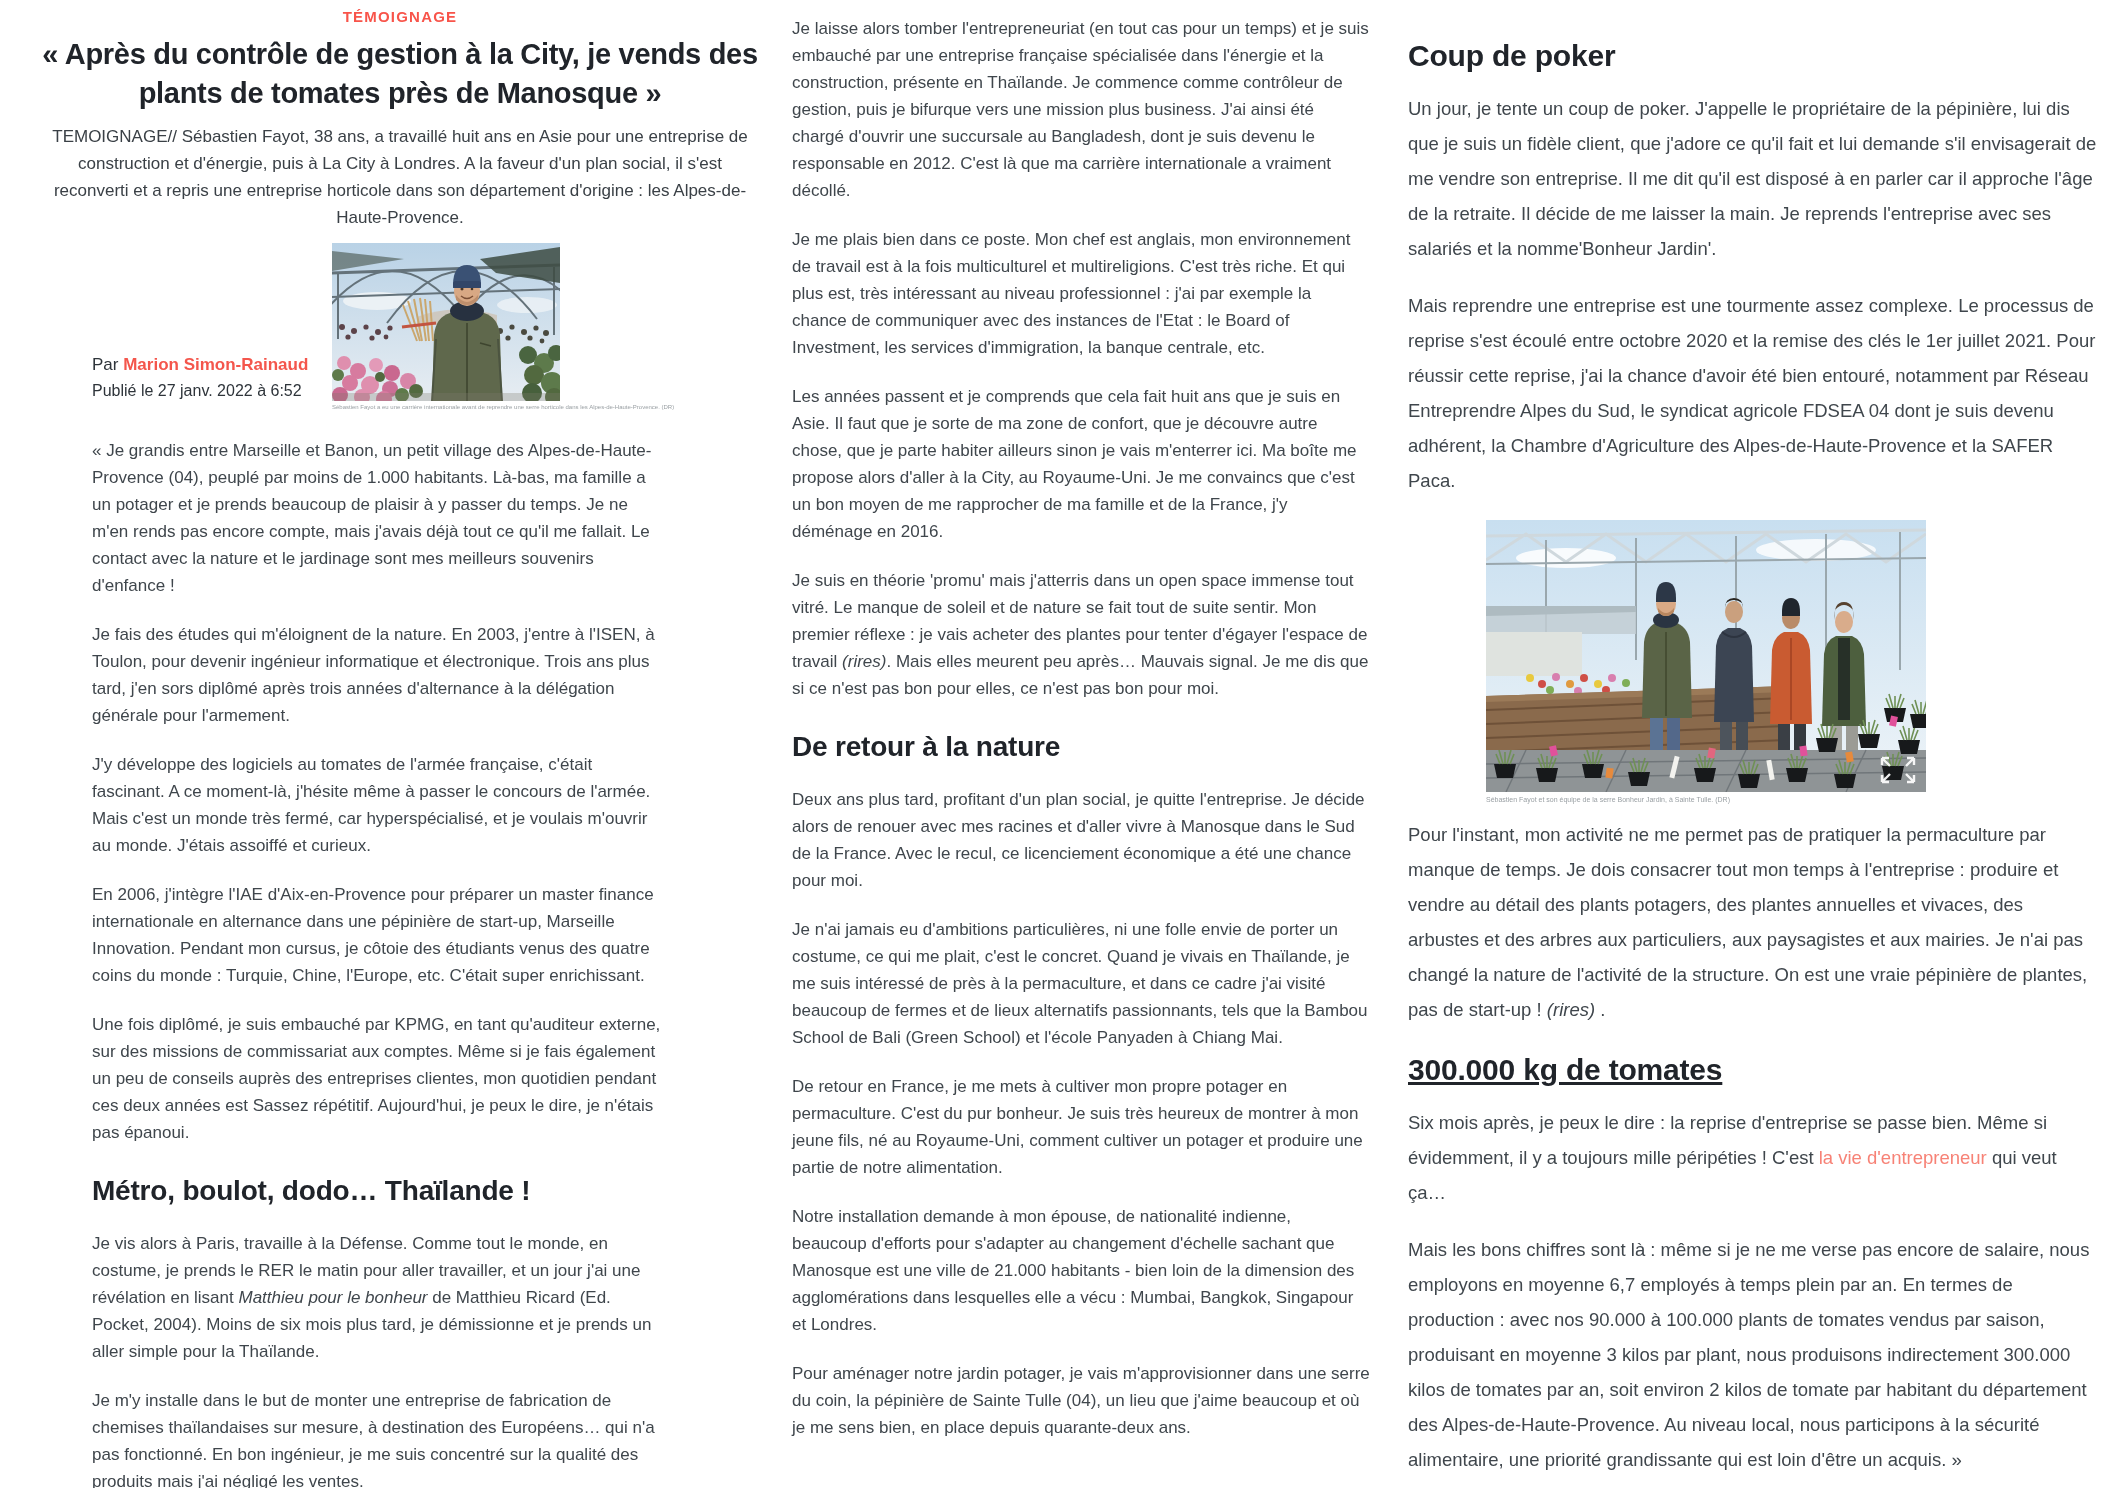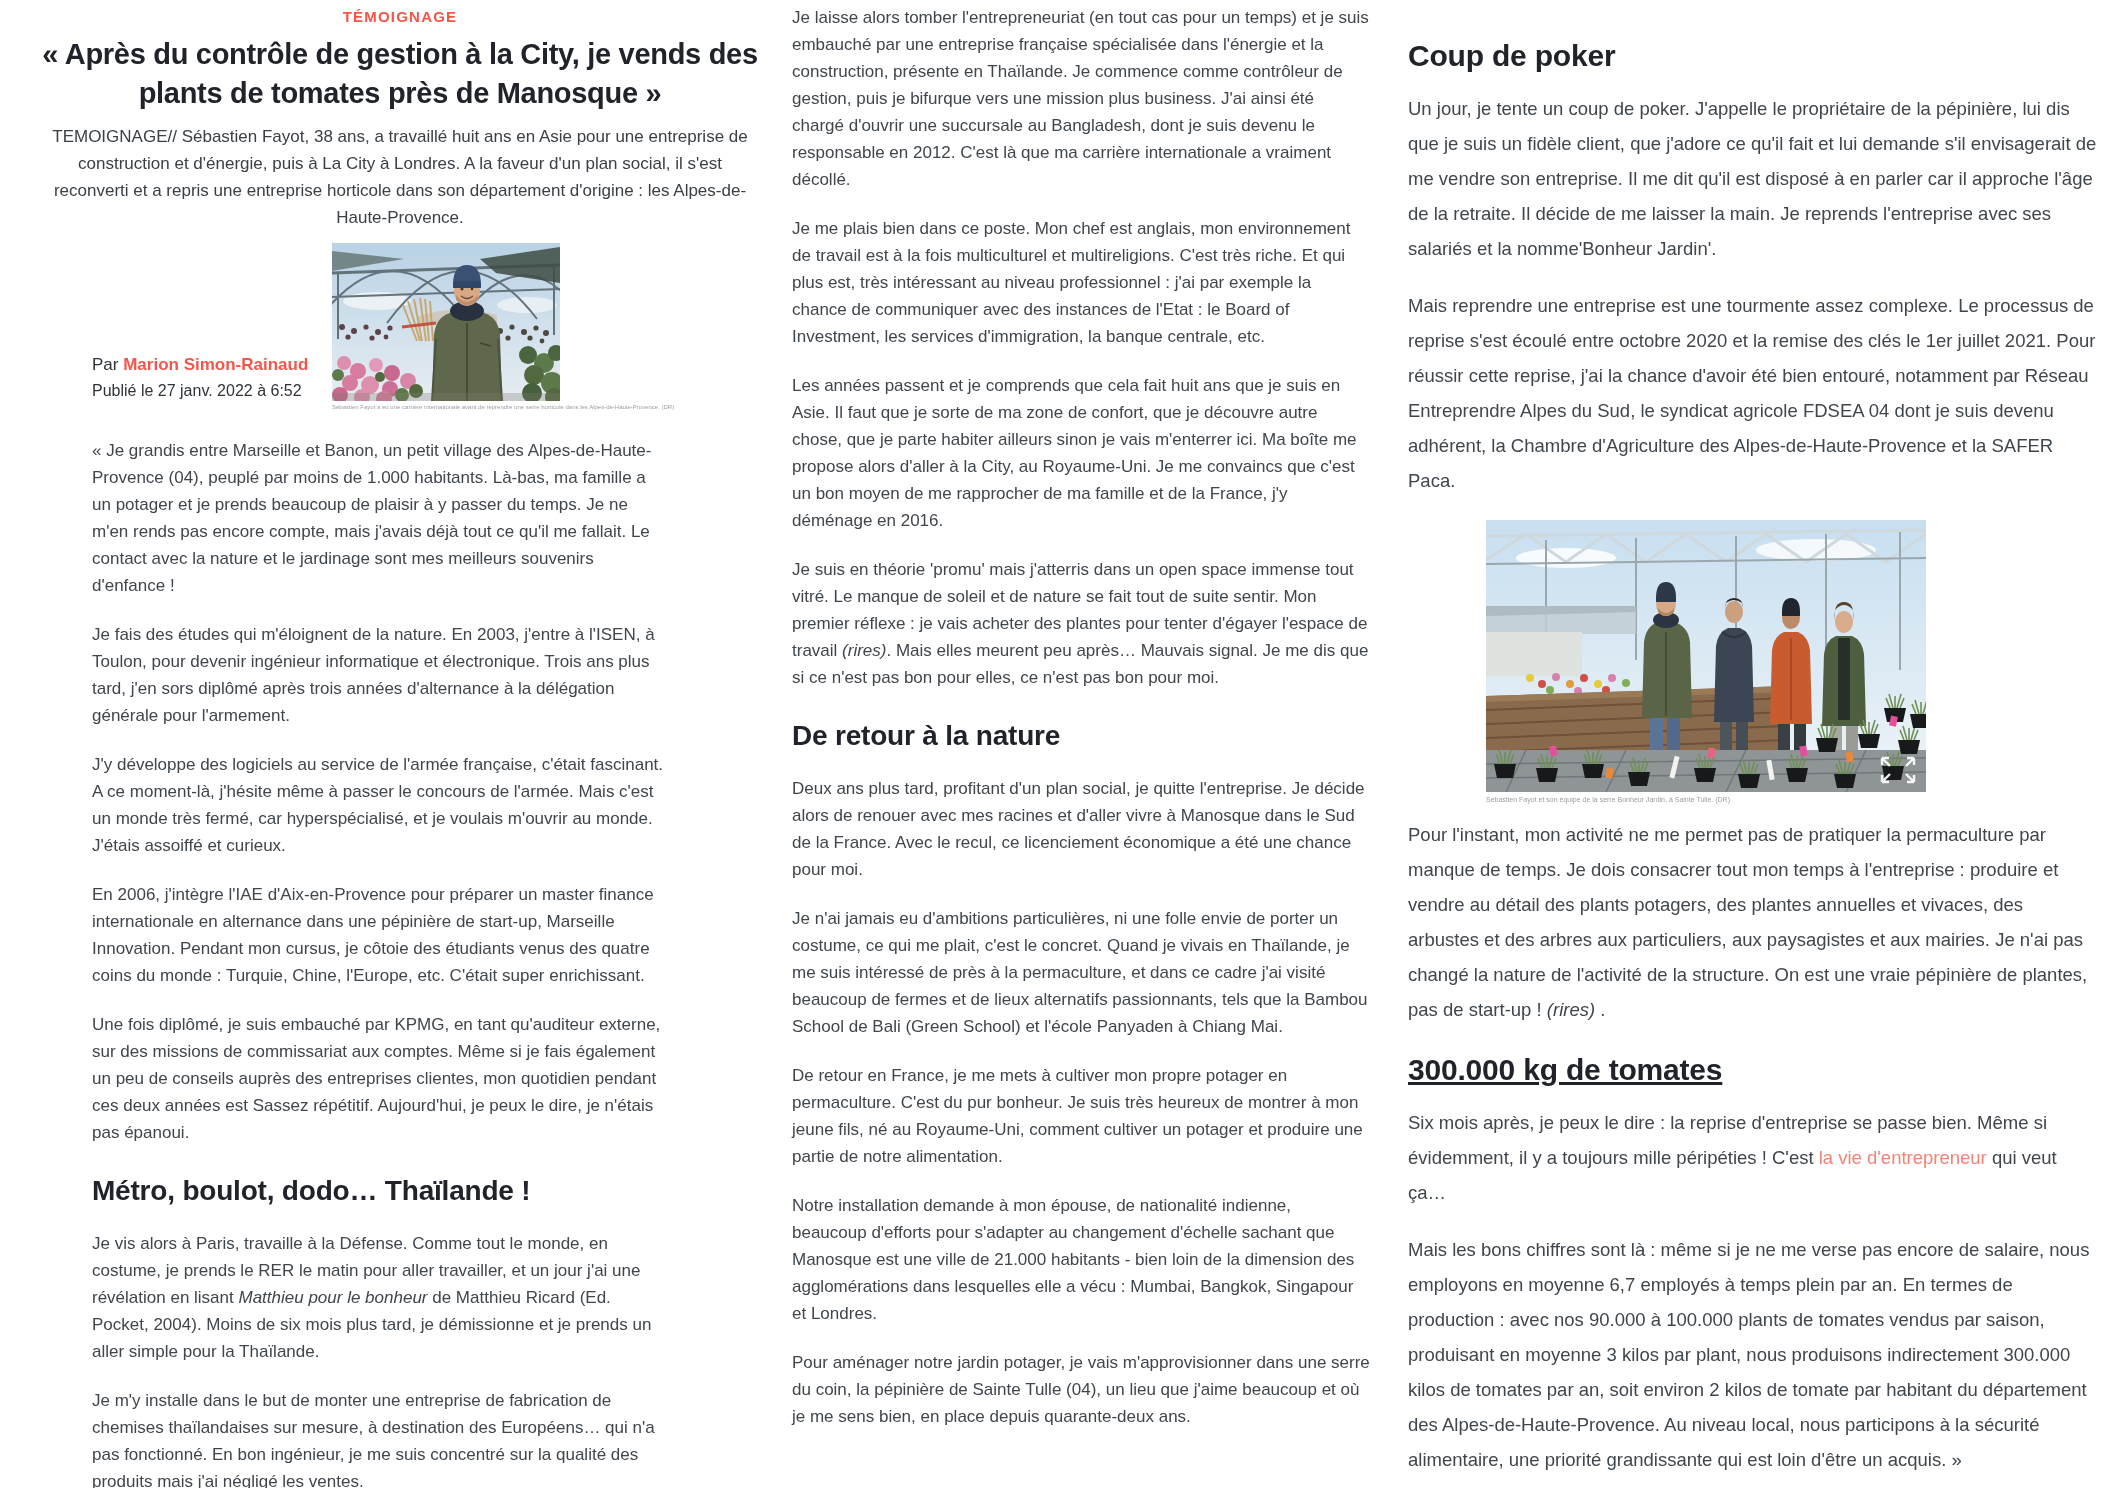--- a/index.html
+++ b/index.html
@@ -4,21 +4,21 @@
 <style>
   * { box-sizing: border-box; }
   html, body { margin: 0; padding: 0; }
   body {
     width: 2104px; height: 1488px; position: relative; overflow: hidden;
     background: #ffffff; color: #3f464c;
     font-family: "Liberation Sans", "DejaVu Sans", sans-serif;
   }
   .col { position: absolute; top: 0; }
   .col-left  { left: 40px;  width: 720px; }
-  .col-mid   { left: 792px; width: 578px; padding-top: 4px; }
+  .col-mid   { left: 792px; width: 578px; padding-top: 15px; }
   .col-right { left: 1408px; width: 690px; margin-top: 31px; }
 
   .kicker { margin-top: 8px; text-align: center; color: #f8544a; font-weight: 700;
             font-size: 15px; letter-spacing: 1.2px; cursor: pointer; }
   .title  { margin: 10px 0; font-size: 29px; line-height: 39px; font-weight: 700;
             color: #20242a; text-align: center; letter-spacing: -0.3px; }
   .lede   { margin: 0 2px 8px; font-size: 17px; line-height: 27px; text-align: center; color: #3a4046; }
 
   .byline-row { position: relative; height: 176px; }
   .byline { position: absolute; left: 52px; bottom: 15px; font-size: 17px; color: #2e343a; }
@@ -155,21 +155,21 @@
           </g>
           <rect y="150" width="228" height="8" fill="#7d7a6e" opacity="0.3"></rect>
         </svg>
         <figcaption class="photo-caption">Sébastien Fayot a eu une carrière internationale avant de reprendre une serre horticole dans les Alpes-de-Haute-Provence. (DR)</figcaption>
       </figure>
     </div>
 
     <div class="body-left">
       <p class="para">« Je grandis entre Marseille et Banon, un petit village des Alpes-de-Haute-Provence (04), peuplé par moins de 1.000 habitants. Là-bas, ma famille a un potager et je prends beaucoup de plaisir à y passer du temps. Je ne m'en rends pas encore compte, mais j'avais déjà tout ce qu'il me fallait. Le contact avec la nature et le jardinage sont mes meilleurs souvenirs d'enfance !</p>
       <p class="para">Je fais des études qui m'éloignent de la nature. En 2003, j'entre à l'ISEN, à Toulon, pour devenir ingénieur informatique et électronique. Trois ans plus tard, j'en sors diplômé après trois années d'alternance à la délégation générale pour l'armement.</p>
-      <p class="para">J'y développe des logiciels au service de l'armée française, c'était fascinant. A ce moment-là, j'hésite même à passer le concours de l'armée. Mais c'est un monde très fermé, car hyperspécialisé, et je voulais m'ouvrir au monde. J'étais assoiffé et curieux.</p>
+      <p class="para">J'y développe des logiciels au tomates de l'armée française, c'était fascinant. A ce moment-là, j'hésite même à passer le concours de l'armée. Mais c'est un monde très fermé, car hyperspécialisé, et je voulais m'ouvrir au monde. J'étais assoiffé et curieux.</p>
       <p class="para">En 2006, j'intègre l'IAE d'Aix-en-Provence pour préparer un master finance internationale en alternance dans une pépinière de start-up, Marseille Innovation. Pendant mon cursus, je côtoie des étudiants venus des quatre coins du monde : Turquie, Chine, l'Europe, etc. C'était super enrichissant.</p>
       <p class="para">Une fois diplômé, je suis embauché par KPMG, en tant qu'auditeur externe, sur des missions de commissariat aux comptes. Même si je fais également un peu de conseils auprès des entreprises clientes, mon quotidien pendant ces deux années est Sassez répétitif. Aujourd'hui, je peux le dire, je n'étais pas épanoui.</p>
       <h2 class="sec">Métro, boulot, dodo… Thaïlande !</h2>
       <p class="para"><span>Je vis alors à Paris, travaille à la Défense. Comme tout le monde, en costume, je prends le RER le matin pour aller travailler, et un jour j'ai une révélation en lisant </span><em>Matthieu pour le bonheur</em><span> de Matthieu Ricard (Ed. Pocket, 2004). Moins de six mois plus tard, je démissionne et je prends un aller simple pour la Thaïlande.</span></p>
       <p class="para">Je m'y installe dans le but de monter une entreprise de fabrication de chemises thaïlandaises sur mesure, à destination des Européens… qui n'a pas fonctionné. En bon ingénieur, je me suis concentré sur la qualité des produits mais j'ai négligé les ventes.</p>
     </div>
   </div>
 
   <div class="col col-mid">
     <p class="para">Je laisse alors tomber l'entrepreneuriat (en tout cas pour un temps) et je suis embauché par une entreprise française spécialisée dans l'énergie et la construction, présente en Thaïlande. Je commence comme contrôleur de gestion, puis je bifurque vers une mission plus business. J'ai ainsi été chargé d'ouvrir une succursale au Bangladesh, dont je suis devenu le responsable en 2012. C'est là que ma carrière internationale a vraiment décollé.</p>

